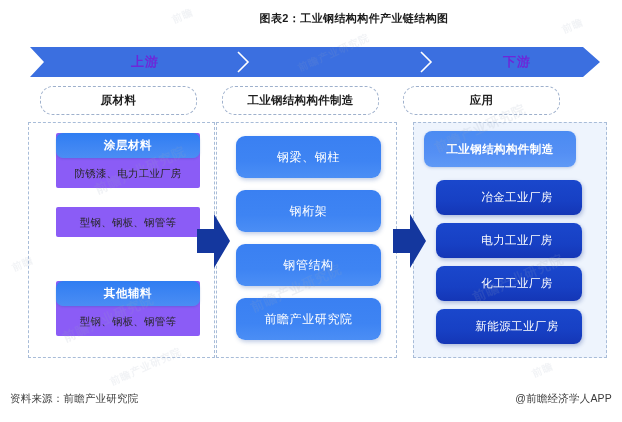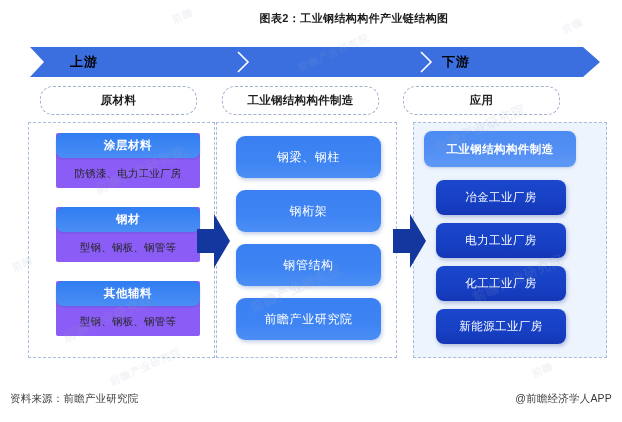--- a/index.html
+++ b/index.html
@@ -31,21 +31,21 @@
   
   .banner{
     position:absolute; left:30px; top:47px; width:570px; height:30px; z-index:3;
   }
   .banner-shape{
     position:absolute; inset:0; background:#3b6fe0;
     clip-path:polygon(0 0, 553px 0, 570px 15px, 553px 30px, 0 30px, 14px 15px);
   }
   .banner-seg{
     position:absolute; top:0; height:30px; line-height:30px;
-    color:#000000; font-size:13px; font-weight:bold;
+    text-align:center; color:#6d28d9; font-size:13px; font-weight:bold;
     letter-spacing:1px;
   }
   .banner-seg.s1{ left:40px;  width:150px; }
   .banner-seg.s2{ left:228px; width:140px; }
   .banner-seg.s3{ left:412px; width:150px; }
   .chev{
     position:absolute; top:4px; width:13px; height:22px;
   }
   .chev svg{ display:block; }
   .chev.c1{ left:207px; }
@@ -116,21 +116,21 @@
     display:flex; align-items:center; justify-content:center; text-align:center;
     color:#ffffff; font-size:11.5px; font-weight:bold; line-height:15px;
     letter-spacing:.4px;
   }
   .dbox{
     position:absolute; left:436px; width:130px; height:35px; z-index:2;
     border-radius:8px;
     background:linear-gradient(180deg,#1a47cc 0%,#1740c4 60%,#1436b6 100%);
     box-shadow:1px 2px 4px rgba(20,50,140,.30);
     display:flex; align-items:center; justify-content:center; text-align:center;
-    color:#ffffff; font-size:11.5px; line-height:15px; letter-spacing:.4px;
+    color:#ffffff; font-size:11.5px; line-height:15px; letter-spacing:.4px;padding-left:16px;
   }
   .dbox.d1{ top:180px; }
   .dbox.d2{ top:223px; }
   .dbox.d3{ top:266px; }
   .dbox.d4{ top:309px; }
 
   
   .conn{ position:absolute; top:212px; width:34px; height:58px; z-index:4; }
   .conn.a1{ left:197px; }
   .conn.a2{ left:393px; }
@@ -173,21 +173,20 @@
 
 <div class="col up"></div>
 <div class="col mid"></div>
 <div class="col down"></div>
 
 <div class="ugroup g1">
   <div class="uhead">涂层材料</div>
   <div class="usub">防锈漆、电力工业厂房</div>
 </div>
 <div class="ugroup g2">
-  <div class="uhead">钢材</div>
   <div class="usub">型钢、钢板、钢管等</div>
 </div>
 <div class="ugroup g3">
   <div class="uhead">其他辅料</div>
   <div class="usub">型钢、钢板、钢管等</div>
 </div>
 
 <div class="mbox m1">钢梁、钢柱</div>
 <div class="mbox m2">钢桁架</div>
 <div class="mbox m3">钢管结构</div>

